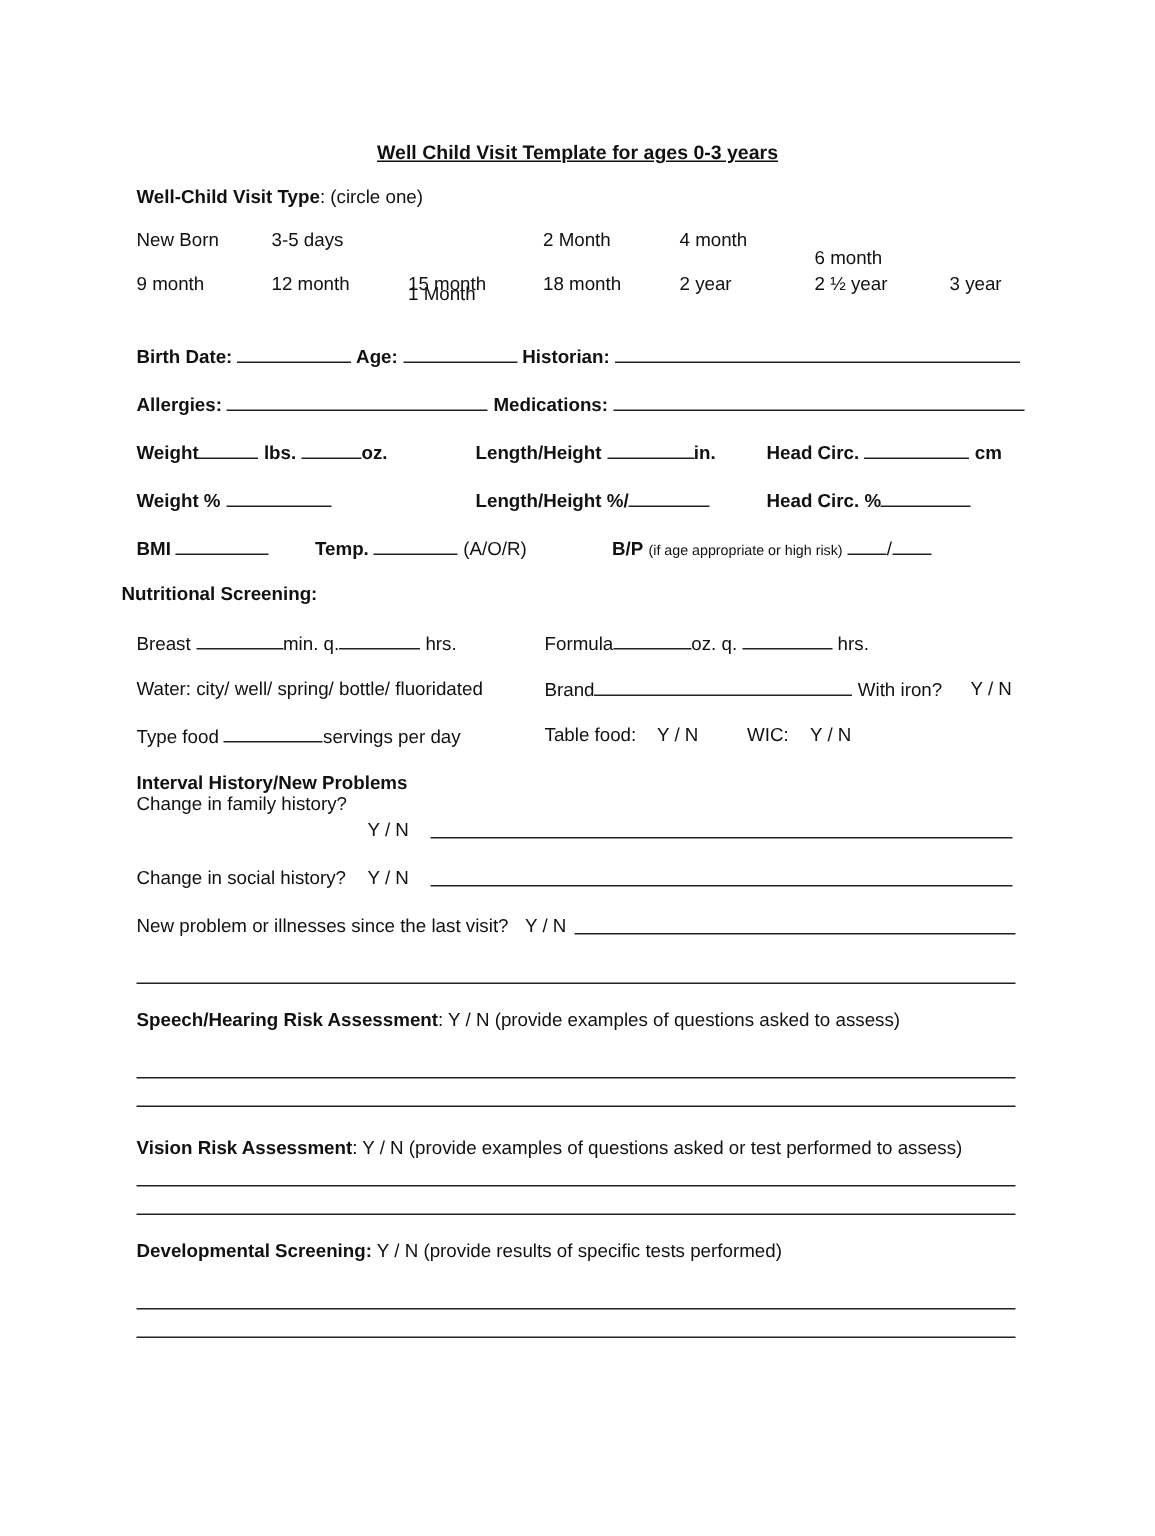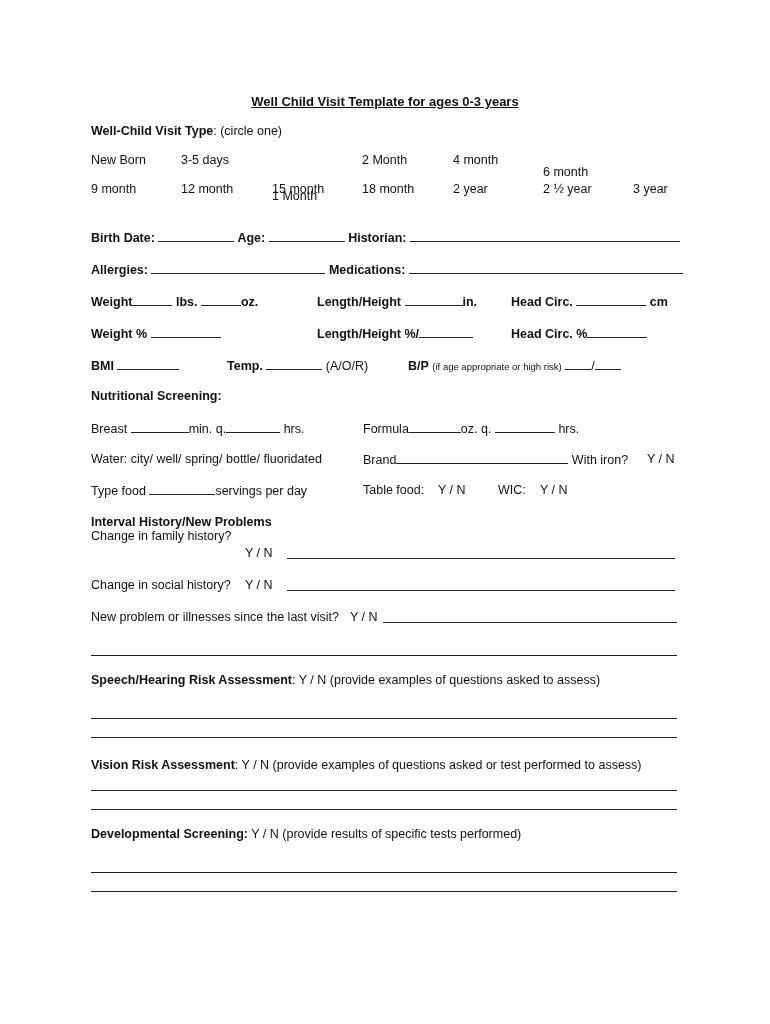--- a/index.html
+++ b/index.html
@@ -75,32 +75,32 @@
   <span>Length/Height %/</span><span class="blank" style="width:54px;"></span>
 </div>
 <div class="abs b" style="left:511px; top:325px;">
   <span>Head Circ. %</span><span class="blank" style="width:60px;"></span>
 </div>
 
 <div class="abs" style="left:91px; top:357px;">
   <span class="b">BMI</span>
   <span class="blank" style="width:62px;"></span>
 </div>
-<div class="abs" style="left:227px; top:357px;">
+<div class="abs" style="left:210px; top:357px;">
   <span class="b">Temp.</span>
   <span class="blank" style="width:56px;"></span>
   <span>(A/O/R)</span>
 </div>
 <div class="abs" style="left:408px; top:357px;">
   <span class="b">B/P</span>
   <span class="small">(if age appropriate or high risk)</span>
   <span class="blank" style="width:26px;"></span><span>/</span><span class="blank" style="width:26px;"></span>
 </div>
 
-<div class="abs b" style="left:91px; top:388px;">Nutritional Screening:</div>
+<div class="abs b" style="left:81px; top:388px;">Nutritional Screening:</div>
 
 <div class="abs" style="left:91px; top:420px;">
   <span>Breast</span>
   <span class="blank" style="width:58px;"></span><span>min. q.</span><span class="blank" style="width:54px;"></span>
   <span>hrs.</span>
 </div>
 <div class="abs" style="left:363px; top:420px;">
   <span>Formula</span><span class="blank" style="width:52px;"></span><span>oz. q.</span>
   <span class="blank" style="width:60px;"></span>
   <span>hrs.</span>

